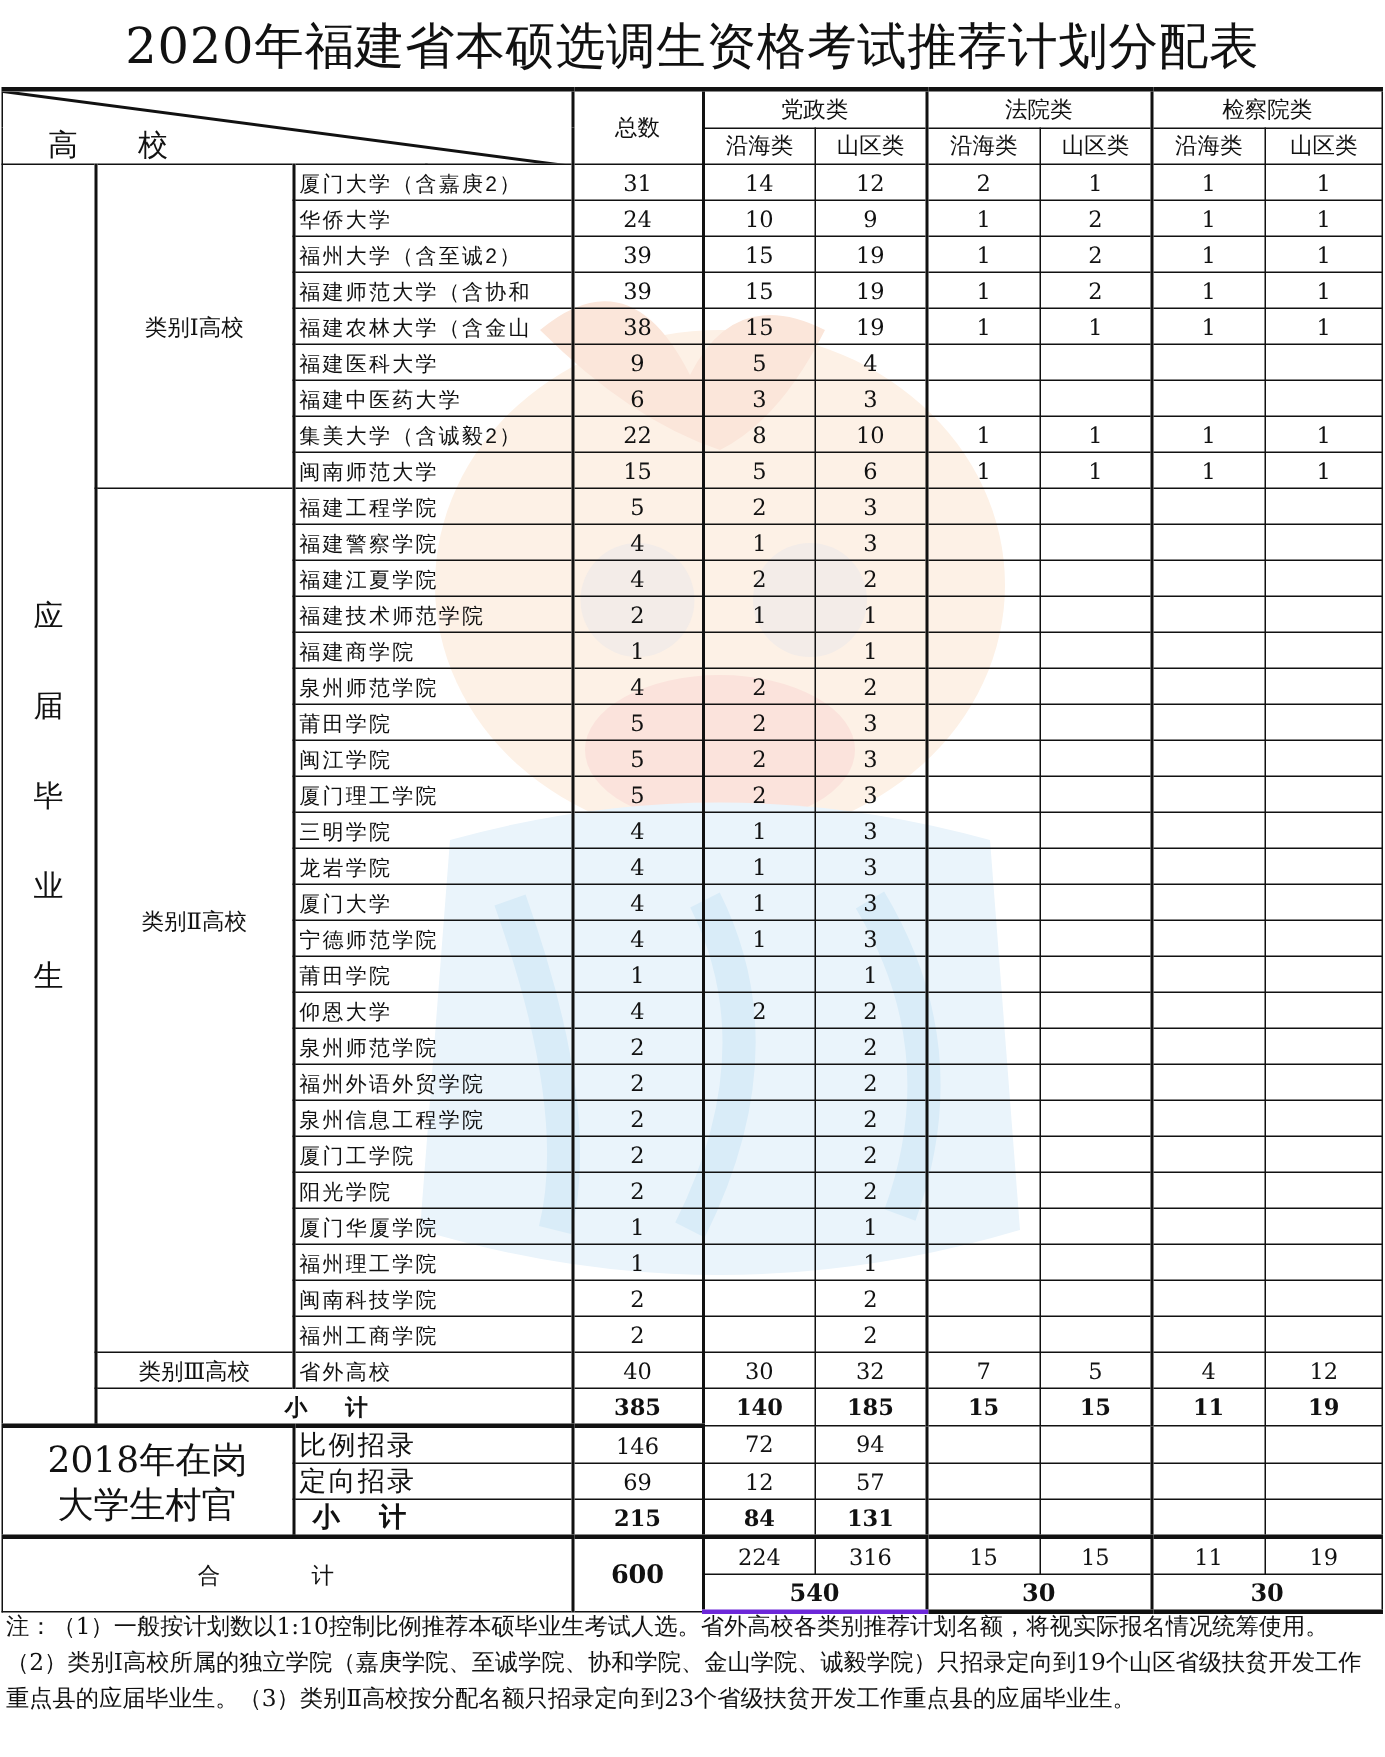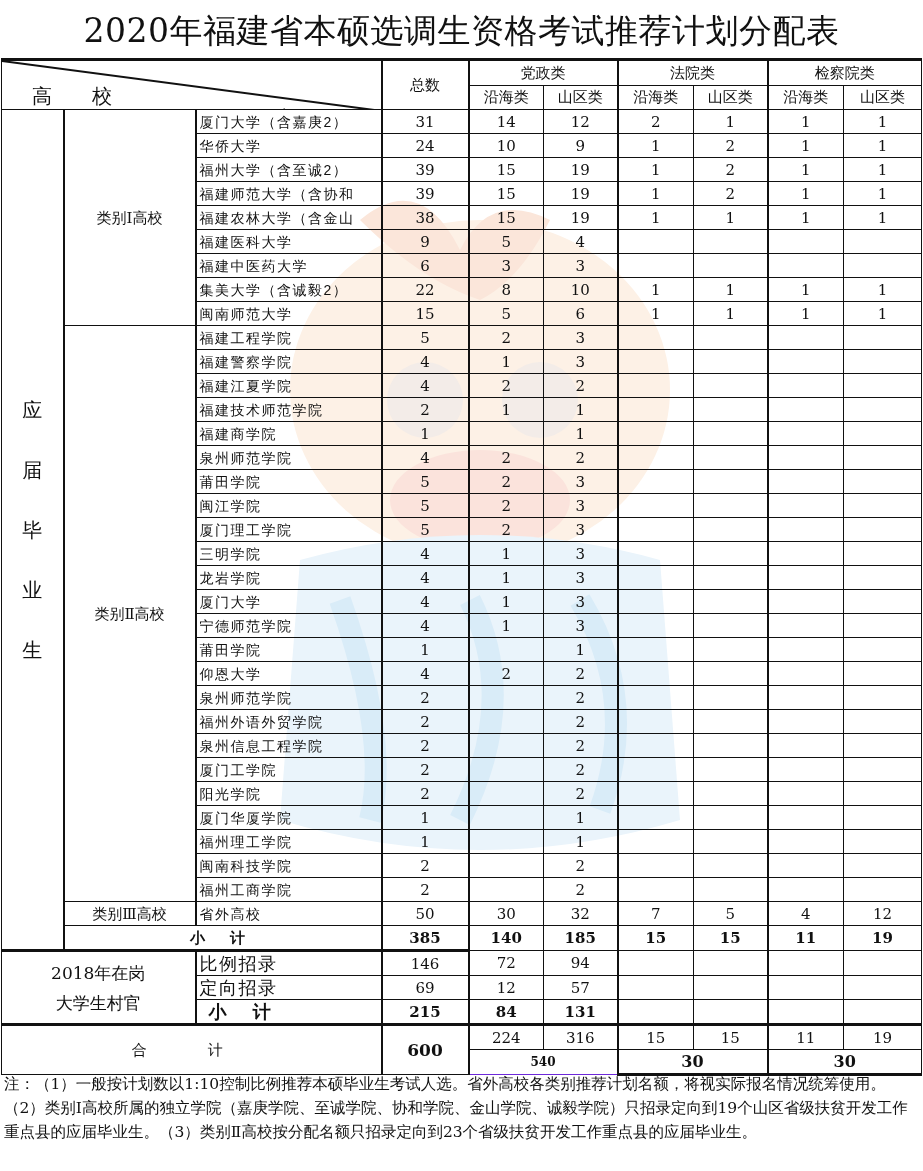--- a/index.html
+++ b/index.html
@@ -412,40 +412,40 @@
         <td></td>
         <td class=" thick-r">2</td>
         <td></td>
         <td class=" thick-r"></td>
         <td></td>
         <td></td>
       </tr>
       <tr>
         <td class="cat thick-r">类别Ⅲ高校</td>
         <td class="school thick-r">省外高校</td>
-        <td class="thick-r">50</td>
+        <td class="thick-r">40</td>
         <td>30</td>
         <td class=" thick-r">32</td>
         <td>7</td>
         <td class=" thick-r">5</td>
         <td>4</td>
         <td>12</td>
       </tr>
       <tr>
         <td class="subtotal-lbl thick-r" colspan="2">小 计</td>
         <td class="bold thick-r">385</td>
         <td class="bold">140</td>
         <td class="bold thick-r">185</td>
         <td class="bold">15</td>
         <td class="bold thick-r">15</td>
         <td class="bold">11</td>
         <td class="bold">19</td>
       </tr>
       <tr>
-        <td class="thick-r thick-top" rowspan="3" colspan="2" style="font-size:17px;line-height:30px;white-space:normal">
+        <td class="thick-r thick-top" rowspan="3" colspan="2" style="font-size:24px;line-height:30px;white-space:normal">
           <div>2018年在岗</div>
           <div>大学生村官</div>
         </td>
         <td class="school thick-r thick-top" style="font-size:18px !important;font-family:'DejaVu Serif',serif">比例招录</td>
         <td class="thick-r thick-top">146</td>
         <td>72</td>
         <td class=" thick-r">94</td>
         <td></td>
         <td class=" thick-r"></td>
         <td></td>
@@ -475,20 +475,20 @@
         <td class="total-big thick-r thick-top" rowspan="2" colspan="3" style="height:46px">合 计</td>
         <td class="bold thick-r thick-top" rowspan="2" style="font-size:17px">600</td>
         <td class="thick-top">224</td>
         <td class="thick-top thick-r">316</td>
         <td class="thick-top">15</td>
         <td class="thick-top thick-r">15</td>
         <td class="thick-top">11</td>
         <td class="thick-top">19</td>
       </tr>
       <tr>
-        <td class="bold thick-r" colspan="2" style="font-size:12px;border-bottom:1px solid #6d28d9">540</td>
+        <td class="bold thick-r" colspan="2" style="font-size:16px;border-bottom:3px solid #6d28d9">540</td>
         <td class="bold thick-r" colspan="2" style="font-size:16px;border-bottom:3px solid #111">30</td>
         <td class="bold" colspan="2" style="font-size:16px;border-bottom:3px solid #111">30</td>
       </tr>
     </tbody>
 </table>
 
 <div class="note">注：（1）一般按计划数以1:10控制比例推荐本硕毕业生考试人选。省外高校各类别推荐计划名额，将视实际报名情况统筹使用。（2）类别Ⅰ高校所属的独立学院（嘉庚学院、至诚学院、协和学院、金山学院、诚毅学院）只招录定向到19个山区省级扶贫开发工作重点县的应届毕业生。（3）类别Ⅱ高校按分配名额只招录定向到23个省级扶贫开发工作重点县的应届毕业生。</div>
 
 </body></html>

